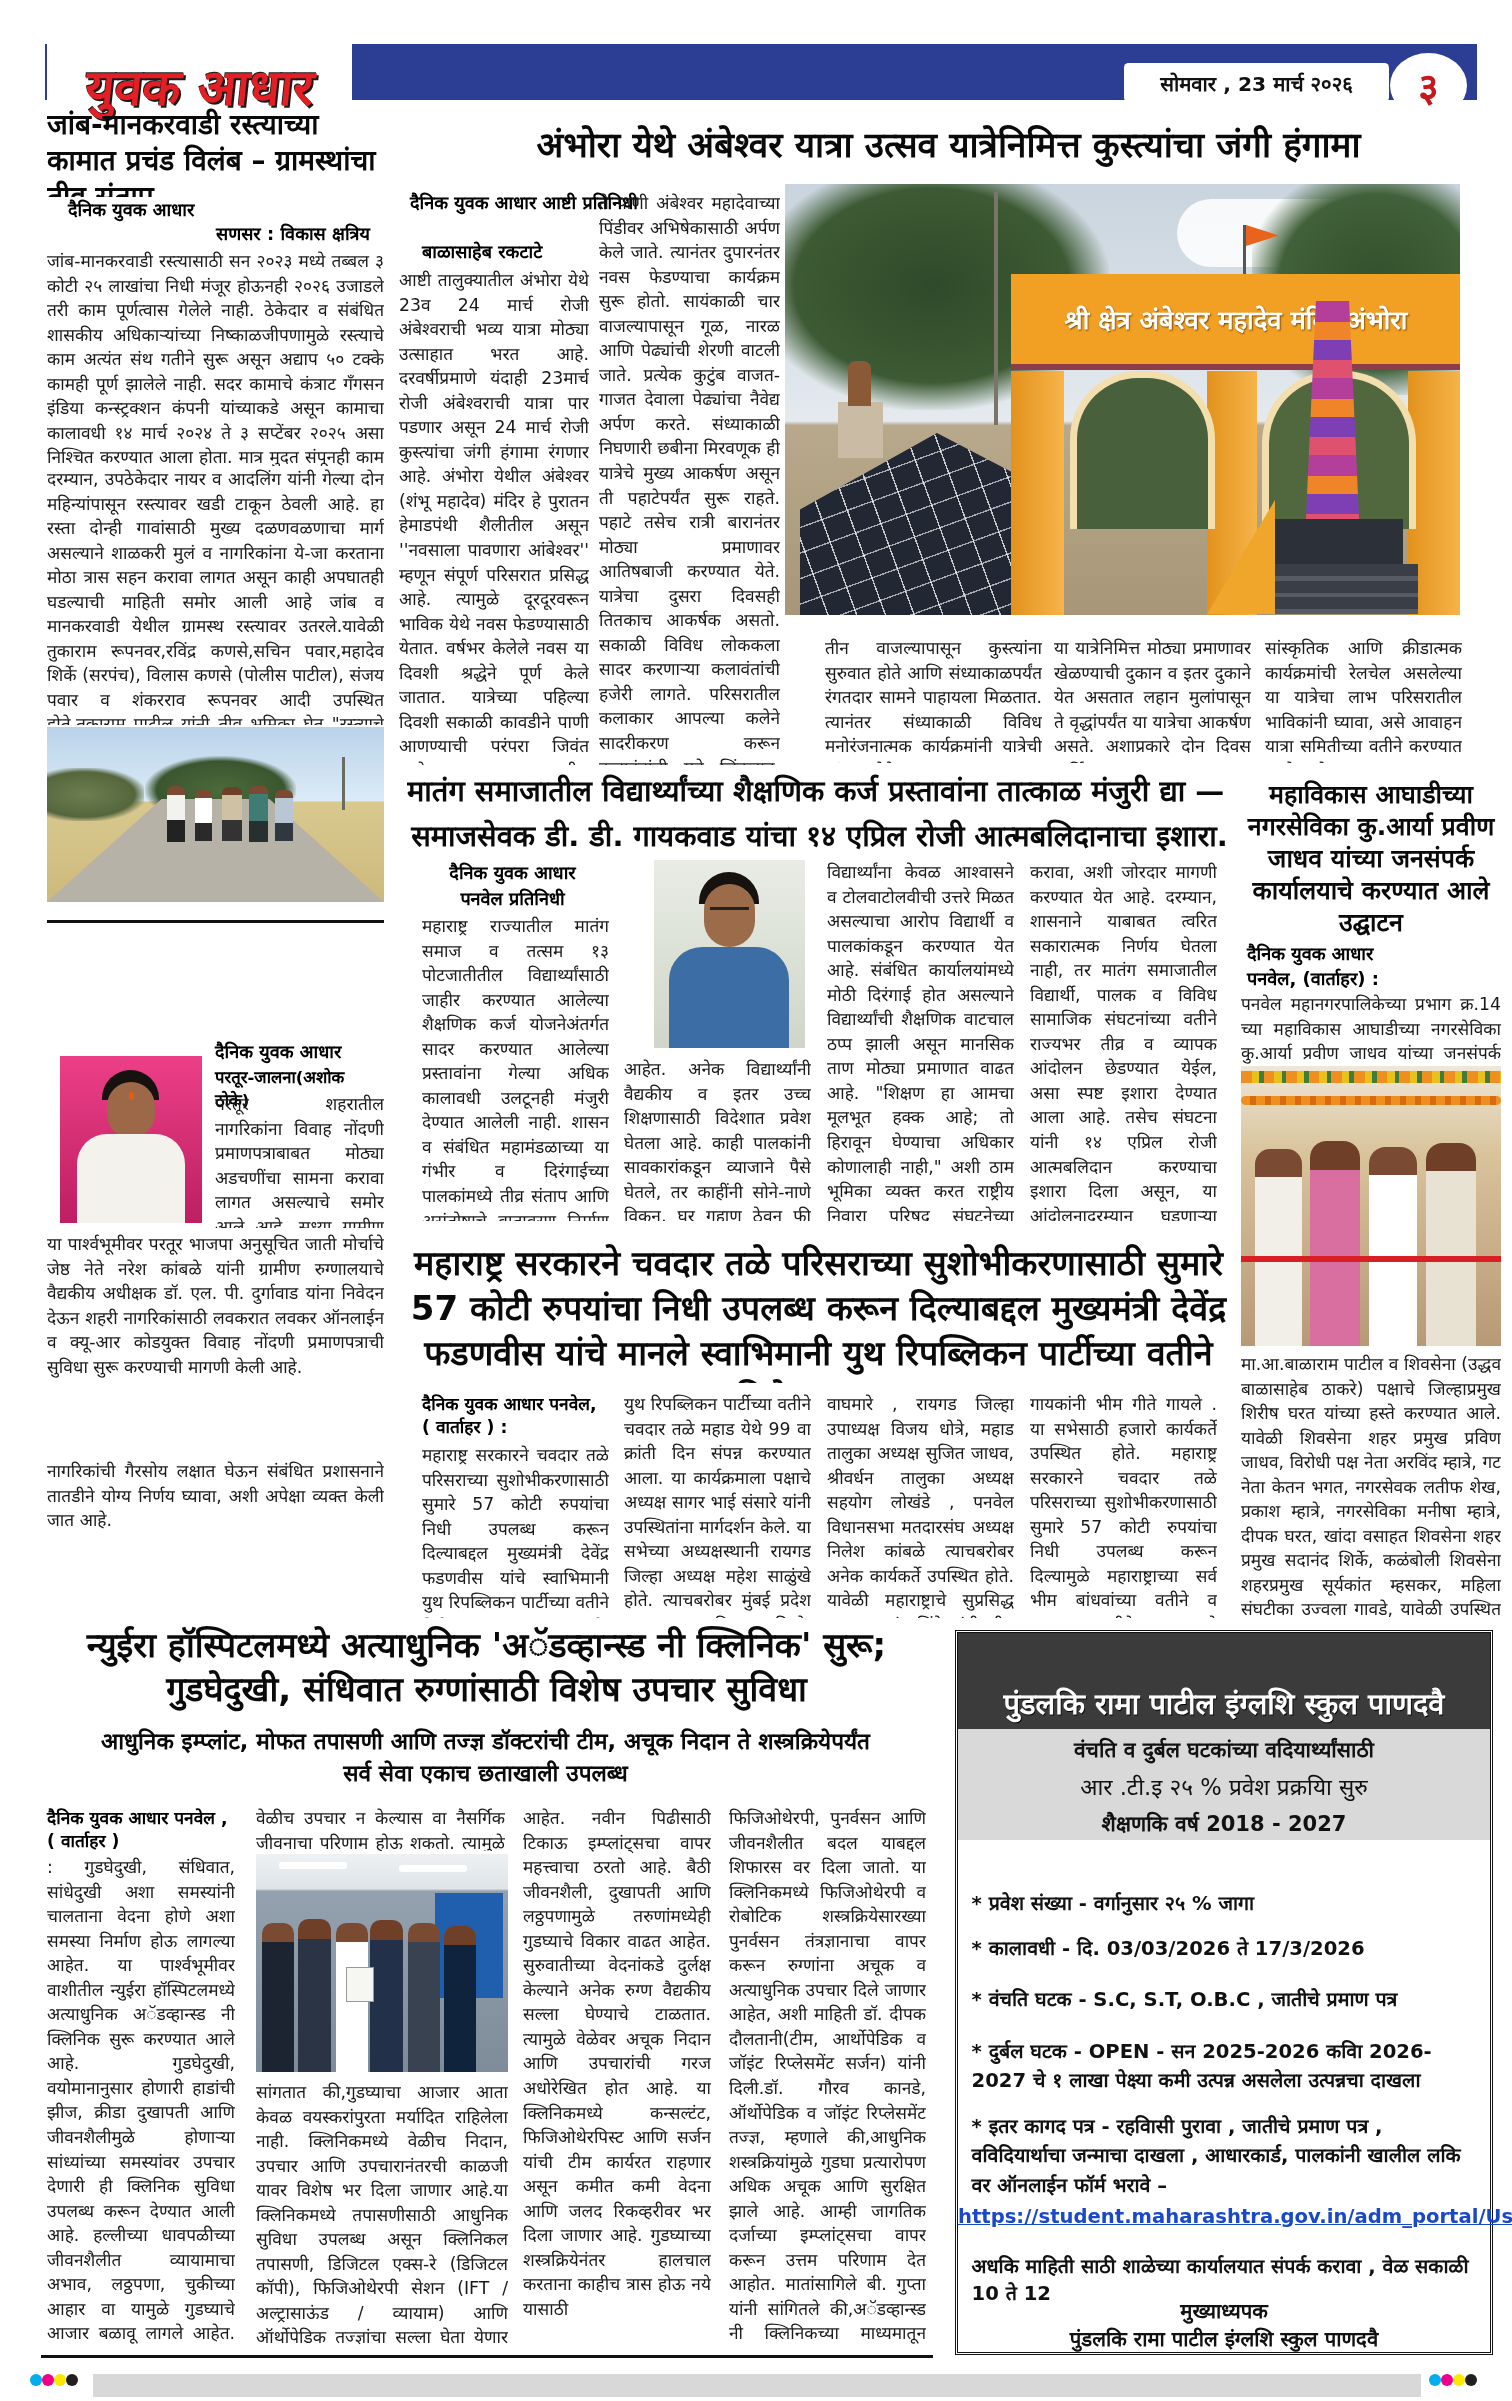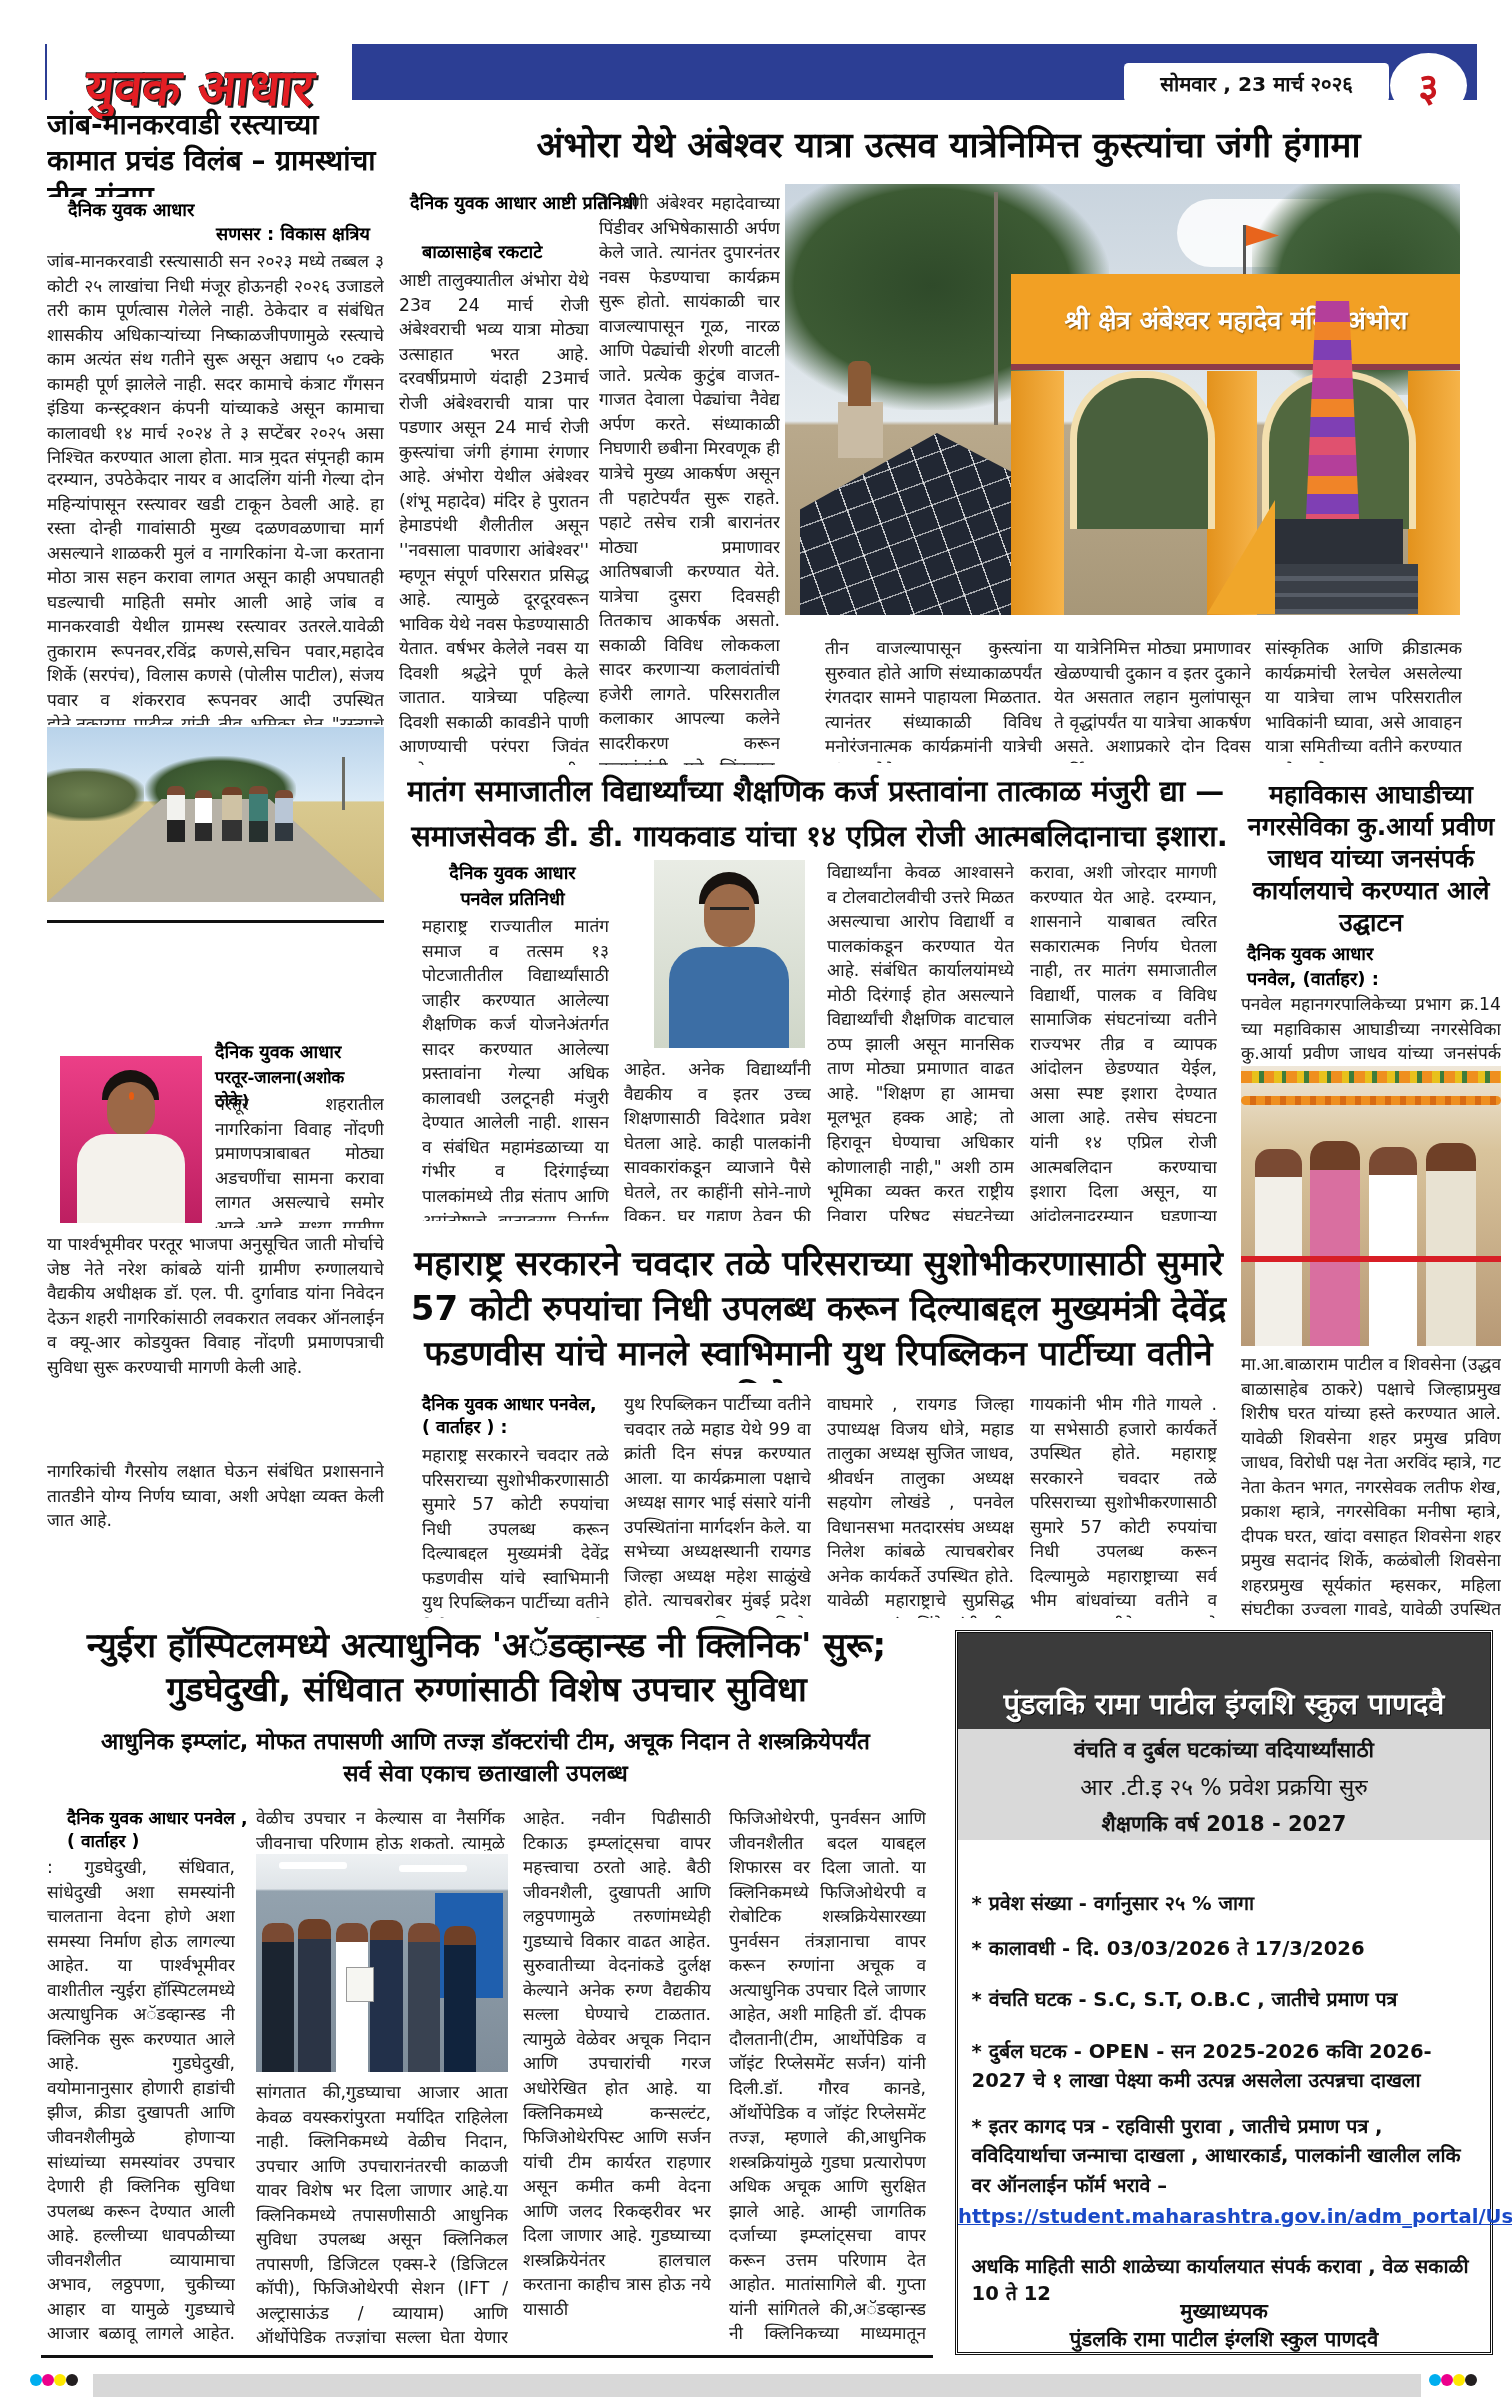--- a/index.html
+++ b/index.html
@@ -136,21 +136,21 @@
 
   <div class="abs hl center" style="left:410px;top:1241px;width:817px;height:142px;font-size:34px;line-height:1.32;overflow:hidden;">महाराष्ट्र सरकारने चवदार तळे परिसराच्या सुशोभीकरणासाठी सुमारे 57 कोटी रुपयांचा निधी उपलब्ध करून दिल्याबद्दल मुख्यमंत्री देवेंद्र फडणवीस यांचे मानले स्वाभिमानी युथ रिपब्लिकन पार्टीच्या वतीने विशेष आभार</div>
   <div class="abs byline" style="left:422px;top:1392px;width:187px;font-size:17.3px;">दैनिक युवक आधार पनवेल, ( वार्ताहर ) :</div>
   <div class="abs body-txt" style="left:422px;top:1443px;width:187px;height:175px;">महाराष्ट्र सरकारने चवदार तळे परिसराच्या सुशोभीकरणासाठी सुमारे 57 कोटी रुपयांचा निधी उपलब्ध करून दिल्याबद्दल मुख्यमंत्री देवेंद्र फडणवीस यांचे स्वाभिमानी युथ रिपब्लिकन पार्टीच्या वतीने विशेष आभार मानण्यात आले. स्वाभिमानी</div>
   <div class="abs body-txt" style="left:624px;top:1392px;width:187px;height:226px;">युथ रिपब्लिकन पार्टीच्या वतीने चवदार तळे महाड येथे 99 वा क्रांती दिन संपन्न करण्यात आला. या कार्यक्रमाला पक्षाचे अध्यक्ष सागर भाई संसारे यांनी उपस्थितांना मार्गदर्शन केले. या सभेच्या अध्यक्षस्थानी रायगड जिल्हा अध्यक्ष महेश साळुंखे होते. त्याचबरोबर मुंबई प्रदेश अध्यक्ष अमित हिरवे, महासचिव अशोक जी</div>
   <div class="abs body-txt" style="left:827px;top:1392px;width:187px;height:226px;">वाघमारे , रायगड जिल्हा उपाध्यक्ष विजय धोत्रे, महाड तालुका अध्यक्ष सुजित जाधव, श्रीवर्धन तालुका अध्यक्ष सहयोग लोखंडे , पनवेल विधानसभा मतदारसंघ अध्यक्ष निलेश कांबळे त्याचबरोबर अनेक कार्यकर्ते उपस्थित होते. यावेळी महाराष्ट्राचे सुप्रसिद्ध गायक आनंद शिंदे यांनी भीम गीताचा कार्यक्रम संपन्न केला. त्यावेळी अनेक</div>
   <div class="abs body-txt" style="left:1030px;top:1392px;width:187px;height:226px;">गायकांनी भीम गीते गायले . या सभेसाठी हजारो कार्यकर्ते उपस्थित होते. महाराष्ट्र सरकारने चवदार तळे परिसराच्या सुशोभीकरणासाठी सुमारे 57 कोटी रुपयांचा निधी उपलब्ध करून दिल्यामुळे महाराष्ट्राच्या सर्व भीम बांधवांच्या वतीने व पक्षाच्या वतीने महाराष्ट्राचे मुख्यमंत्री देवेंद्र फडणवीस यांचे आभार मानले आहेत.</div>
 
   <div class="abs hl center" style="left:44px;top:1623px;width:885px;height:96px;font-size:34px;line-height:1.3;overflow:hidden;">न्युईरा हॉस्पिटलमध्ये अत्याधुनिक 'अॅडव्हान्स्ड नी क्लिनिक' सुरू; गुडघेदुखी, संधिवात रुग्णांसाठी विशेष उपचार सुविधा</div>
   <div class="abs hl center" style="left:90px;top:1726px;width:791px;height:69px;font-size:22.6px;line-height:1.4;overflow:hidden;">आधुनिक इम्प्लांट, मोफत तपासणी आणि तज्ज्ञ डॉक्टरांची टीम, अचूक निदान ते शस्त्रक्रियेपर्यंत सर्व सेवा एकाच छताखाली उपलब्ध</div>
-  <div class="abs byline" style="left:47px;top:1806px;width:188px;font-size:17.3px;margin-left:20px;">दैनिक युवक आधार पनवेल , ( वार्ताहर )</div>
+  <div class="abs byline" style="left:47px;top:1806px;width:188px;font-size:17.3px;">दैनिक युवक आधार पनवेल , ( वार्ताहर )</div>
   <div class="abs body-txt" style="left:47px;top:1855px;width:188px;height:489px;">: गुडघेदुखी, संधिवात, सांधेदुखी अशा समस्यांनी चालताना वेदना होणे अशा समस्या निर्माण होऊ लागल्या आहेत. या पार्श्वभूमीवर वाशीतील न्युईरा हॉस्पिटलमध्ये अत्याधुनिक अॅडव्हान्स्ड नी क्लिनिक सुरू करण्यात आले आहे. गुडघेदुखी, वयोमानानुसार होणारी हाडांची झीज, क्रीडा दुखापती आणि जीवनशैलीमुळे होणाऱ्या सांध्यांच्या समस्यांवर उपचार देणारी ही क्लिनिक सुविधा उपलब्ध करून देण्यात आली आहे. हल्लीच्या धावपळीच्या जीवनशैलीत व्यायामाचा अभाव, लठ्ठपणा, चुकीच्या आहार वा यामुळे गुडघ्याचे आजार बळावू लागले आहेत. अनेकांना गुडघेदुखी, स्नायूंचा कडकपणा, चालताना त्रास अशा समस्या जाणवतात.</div>
   <div class="abs body-txt" style="left:256px;top:1806px;width:249px;height:45px;">वेळीच उपचार न केल्यास वा नैसर्गिक जीवनाचा परिणाम होऊ शकतो. त्यामुळे या</div>
 
   <div class="abs photo" style="left:256px;top:1854px;width:252px;height:218px;background:linear-gradient(#eef1f3 0%,#dfe4e8 16%,#93a2ae 17%,#7e8c99 100%);">
     <div class="abs" style="left:22.6px;top:7.5px;width:68px;height:7.5px;background:#ffffff;border-radius:3px;"></div>
     <div class="abs" style="left:143px;top:10.5px;width:68px;height:7.5px;background:#ffffff;border-radius:3px;"></div>
     <div class="abs" style="left:179px;top:39px;width:68px;height:105px;background:#1f5fae;"></div>
     <div class="abs" style="left:6px;top:69px;width:32px;height:149px;background:linear-gradient(#7a4a33 0 13%,#1b2430 13% 100%);border-radius:10.5px 10.5px 0 0;"></div>
     <div class="abs" style="left:42px;top:65px;width:33px;height:154px;background:linear-gradient(#6f4027 0 13%,#2b3445 13% 100%);border-radius:10.5px 10.5px 0 0;"></div>
     <div class="abs" style="left:80px;top:69px;width:32px;height:149px;background:linear-gradient(#7a4a33 0 13%,#ffffff 13% 100%);border-radius:10.5px 10.5px 0 0;"></div>

